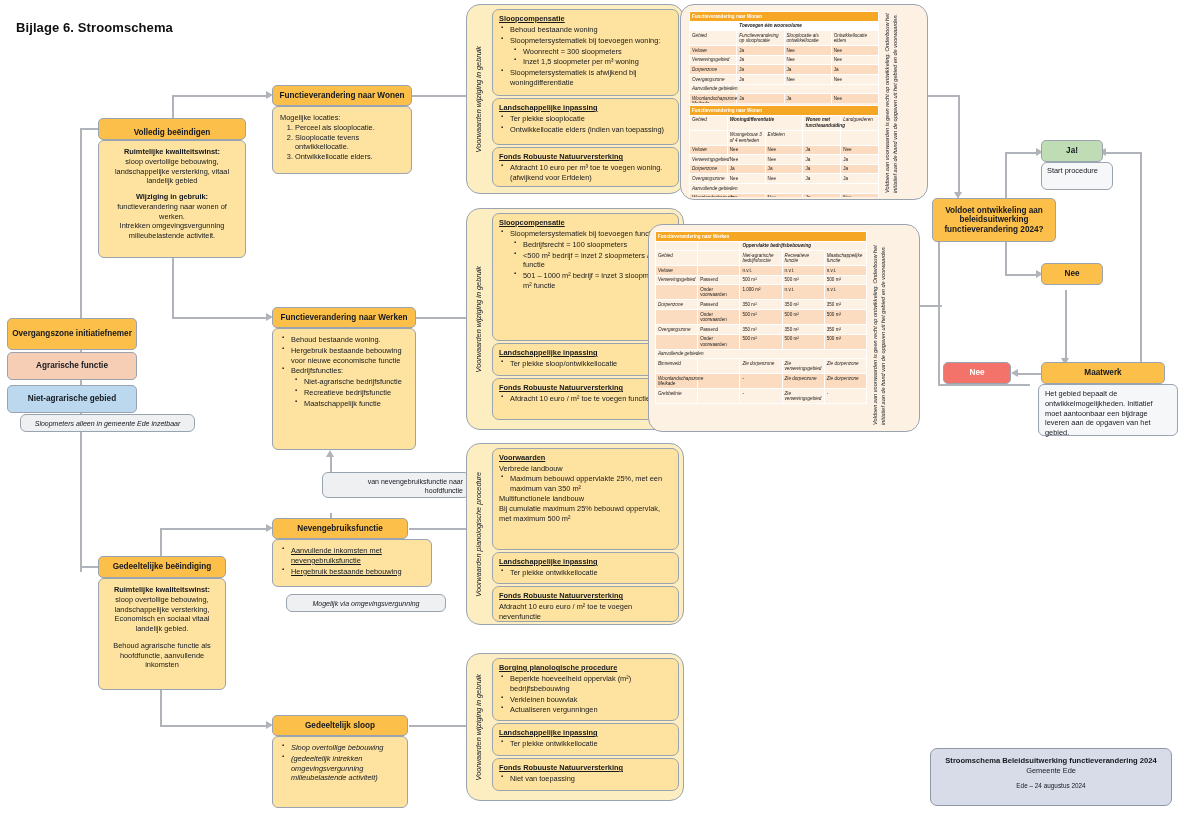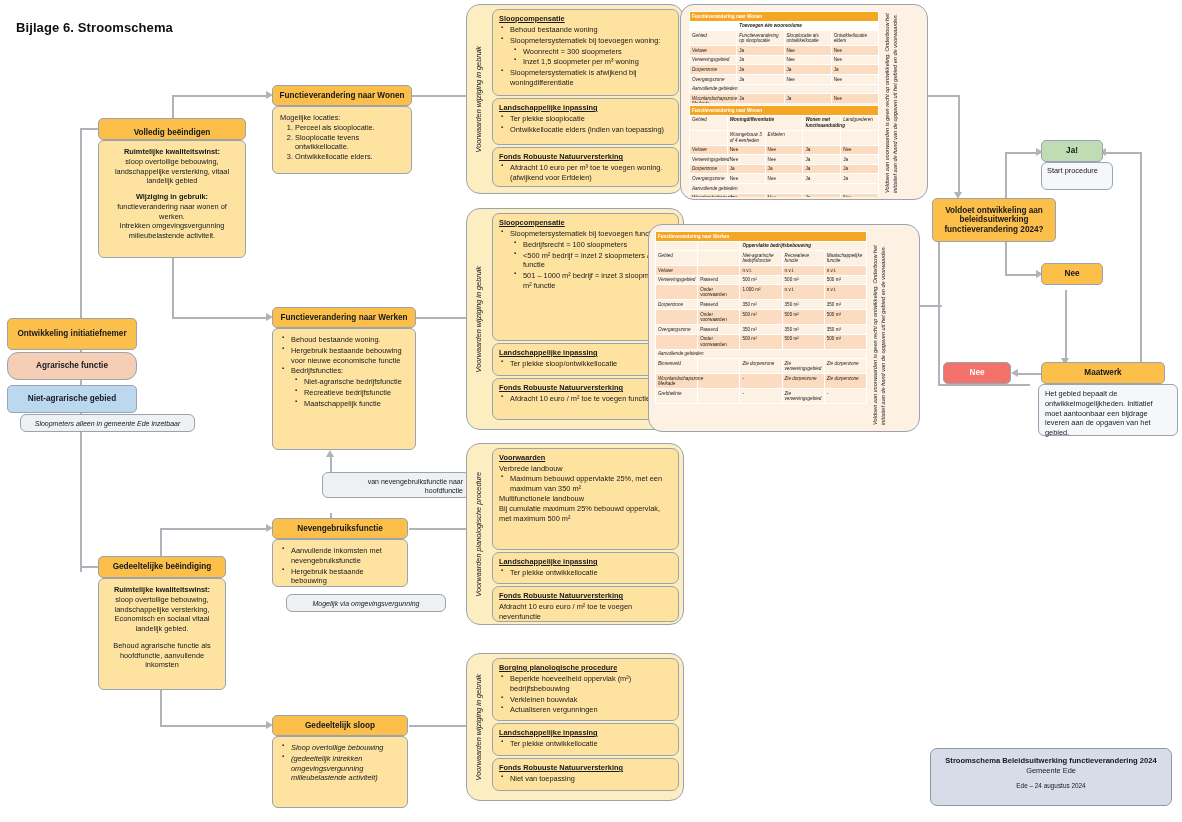--- a/index.html
+++ b/index.html
@@ -132,23 +132,23 @@
 <div class="ln lv abs" style="left:1140px;top:152px;height:222px;"></div>
 <div class="ln lh abs" style="left:1124px;top:373px;width:17px;"></div>
 <div class="ln lh abs" style="left:1103px;top:152px;width:38px;"></div>
 <div class="arw l abs" style="left:1099px;top:148px;"></div>
 
 <div class="ln lv abs" style="left:938px;top:237px;height:148px;"></div>
 <div class="ln lh abs" style="left:938px;top:384px;width:92px;"></div>
 <div class="arw u abs" style="left:934px;top:232px;"></div>
 
 <div class="abs hdr" style="left:7px;top:318px;width:130px;height:32px;">
-  <span>Ontwikkeling initiatiefnemer</span>
-</div>
-<div class="abs hdr salmon" style="left:7px;top:352px;width:130px;height:28px;border-radius:11px;">
+  <span>Overgangszone initiatiefnemer</span>
+</div>
+<div class="abs hdr salmon" style="left:7px;top:352px;width:130px;height:28px;">
   <span>Agrarische functie</span>
 </div>
 <div class="abs hdr blue" style="left:7px;top:385px;width:130px;height:28px;">
   <span>Niet-agrarische gebied</span>
 </div>
 <div class="abs body grey" style="left:20px;top:414px;width:175px;height:18px;padding-top:4px;">
   <span>Sloopmeters alleen in gemeente Ede inzetbaar</span>
 </div>
 
 <div class="abs hdr" style="left:98px;top:118px;width:148px;height:22px;align-items:flex-end;">
@@ -480,21 +480,21 @@
     <span>Voldoen aan voorwaarden is geen recht op ontwikkeling. Onderbouw het initiatief aan de hand van de opgaven uit het gebied en de voorwaarden.</span>
   </div>
 </div>
 
 <div class="abs body grey" style="left:322px;top:472px;width:148px;height:26px;padding-top:4px;font-style:normal;text-align:right;padding-right:6px;">
   <span>van nevengebruiksfunctie naar hoofdfunctie</span>
 </div>
 <div class="abs hdr" style="left:272px;top:518px;width:136px;height:21px;">
   <span>Nevengebruiksfunctie</span>
 </div>
-<div class="abs body" style="left:272px;top:539px;width:136px;height:48px;">
+<div class="abs body" style="left:272px;top:539px;width:160px;height:48px;text-decoration:underline;">
   <ul class="b">
     <li>Aanvullende inkomsten met nevengebruiksfunctie</li>
     <li>Hergebruik bestaande bebouwing</li>
   </ul>
 </div>
 <div class="abs body grey" style="left:286px;top:594px;width:160px;height:18px;padding-top:4px;">
   <span>Mogelijk via omgevingsvergunning</span>
 </div>
 
 <div class="abs cond" style="left:466px;top:443px;width:218px;height:182px;">

